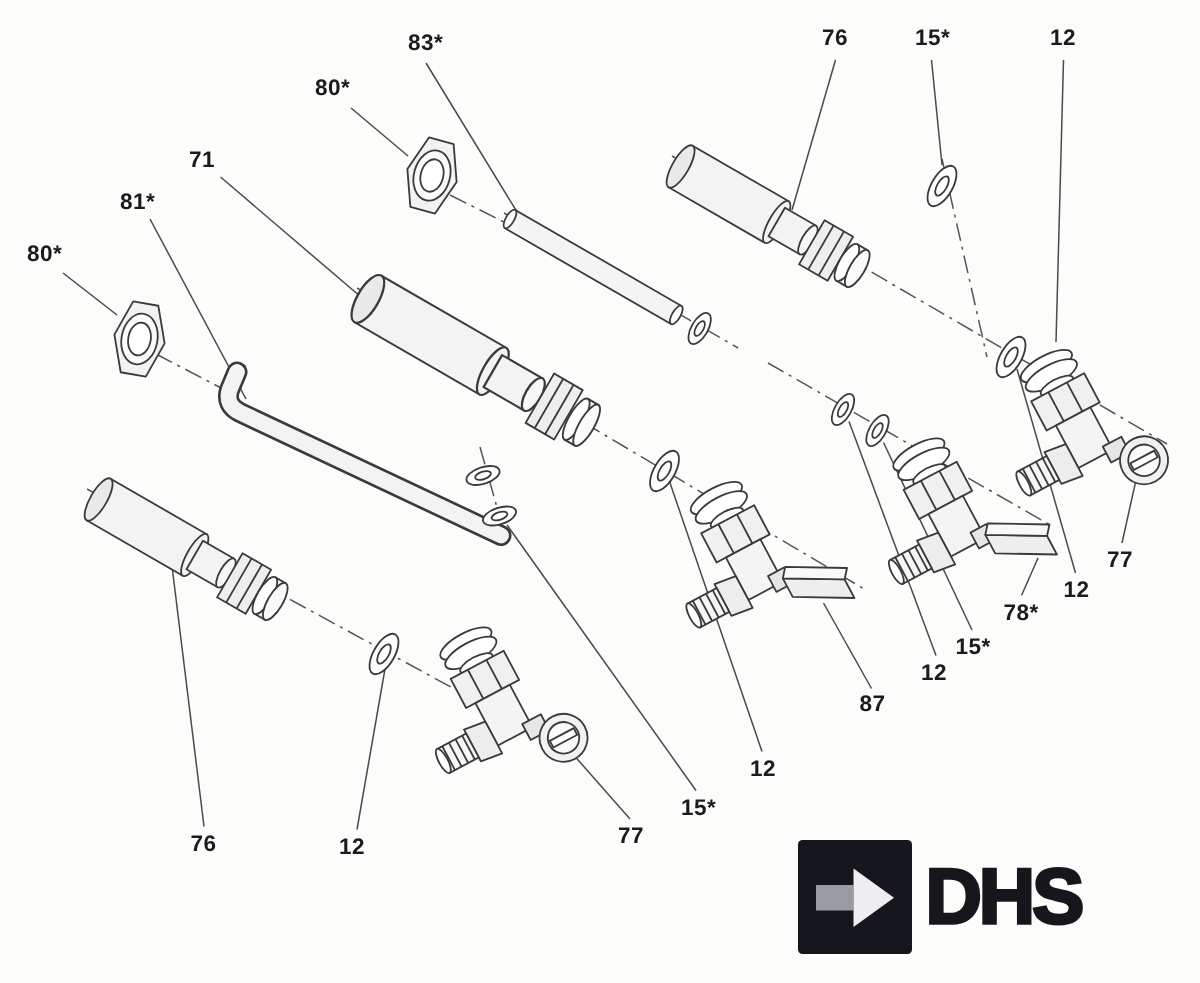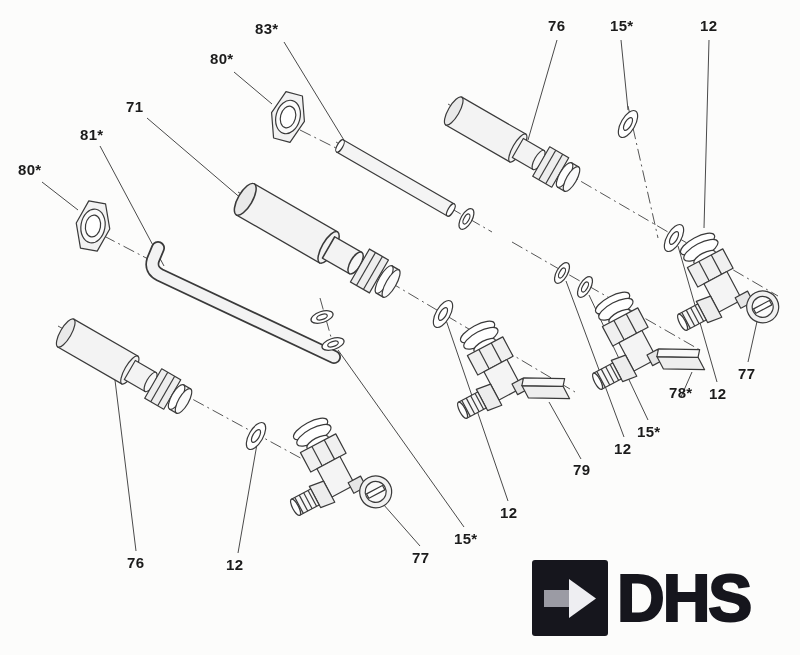--- a/index.html
+++ b/index.html
@@ -9,21 +9,21 @@
     font-family:"Liberation Sans",sans-serif;
   }
   #diagram-svg{position:absolute;left:0;top:0}
   .part-label{
     position:absolute;
     font-weight:bold;font-size:15px;color:#1b1b1b;letter-spacing:.3px;
     white-space:nowrap;
   }
   .logo{position:absolute;left:532px;top:560px;display:flex;align-items:center;gap:9px}
   .logo-text{
-    font-size:66px;font-weight:bold;color:#16161d;line-height:76px;
+    font-size:52px;font-weight:bold;color:#16161d;line-height:76px;
     letter-spacing:-2px;-webkit-text-stroke:2.2px #16161d;
   }
 </style>
 </head>
 <body>
 
 <svg id="diagram-svg" width="800" height="655" viewBox="0 0 800 655">
   <defs>
     <g id="washer">
       <ellipse rx="7" ry="15" fill="#ffffff"></ellipse>
@@ -174,34 +174,34 @@
       <use href="#valve-base"></use>
       <use href="#handle-lever"></use>
     </g>
     <g transform="translate(335,475) rotate(-28)">
       <use href="#valve-base"></use>
       <use href="#handle-knob"></use>
     </g>
   </g>
 </svg>
 
-<div class="part-label" style="left:255px;top:20px">83*</div>
+<div class="part-label" style="left:272px;top:20px">83*</div>
 <div class="part-label" style="left:210px;top:50px">80*</div>
 <div class="part-label" style="left:126px;top:98px">71</div>
 <div class="part-label" style="left:80px;top:126px">81*</div>
 <div class="part-label" style="left:18px;top:161px">80*</div>
 <div class="part-label" style="left:548px;top:17px">76</div>
 <div class="part-label" style="left:610px;top:17px">15*</div>
 <div class="part-label" style="left:700px;top:17px">12</div>
 <div class="part-label" style="left:738px;top:365px">77</div>
 <div class="part-label" style="left:709px;top:385px">12</div>
-<div class="part-label" style="left:669px;top:384px">78*</div>
+<div class="part-label" style="left:669px;top:400px">78*</div>
 <div class="part-label" style="left:637px;top:423px">15*</div>
 <div class="part-label" style="left:614px;top:440px">12</div>
-<div class="part-label" style="left:573px;top:461px">79</div>
+<div class="part-label" style="left:573px;top:461px">87</div>
 <div class="part-label" style="left:500px;top:504px">12</div>
 <div class="part-label" style="left:454px;top:530px">15*</div>
 <div class="part-label" style="left:127px;top:554px">76</div>
 <div class="part-label" style="left:226px;top:556px">12</div>
 <div class="part-label" style="left:412px;top:549px">77</div>
 
 <div class="logo">
   <svg width="76" height="76" viewBox="0 0 76 76">
     <rect x="0" y="0" width="76" height="76" rx="3" fill="#16161d"></rect>
     <rect x="12" y="30" width="25" height="17" fill="#9b9ba4"></rect>

